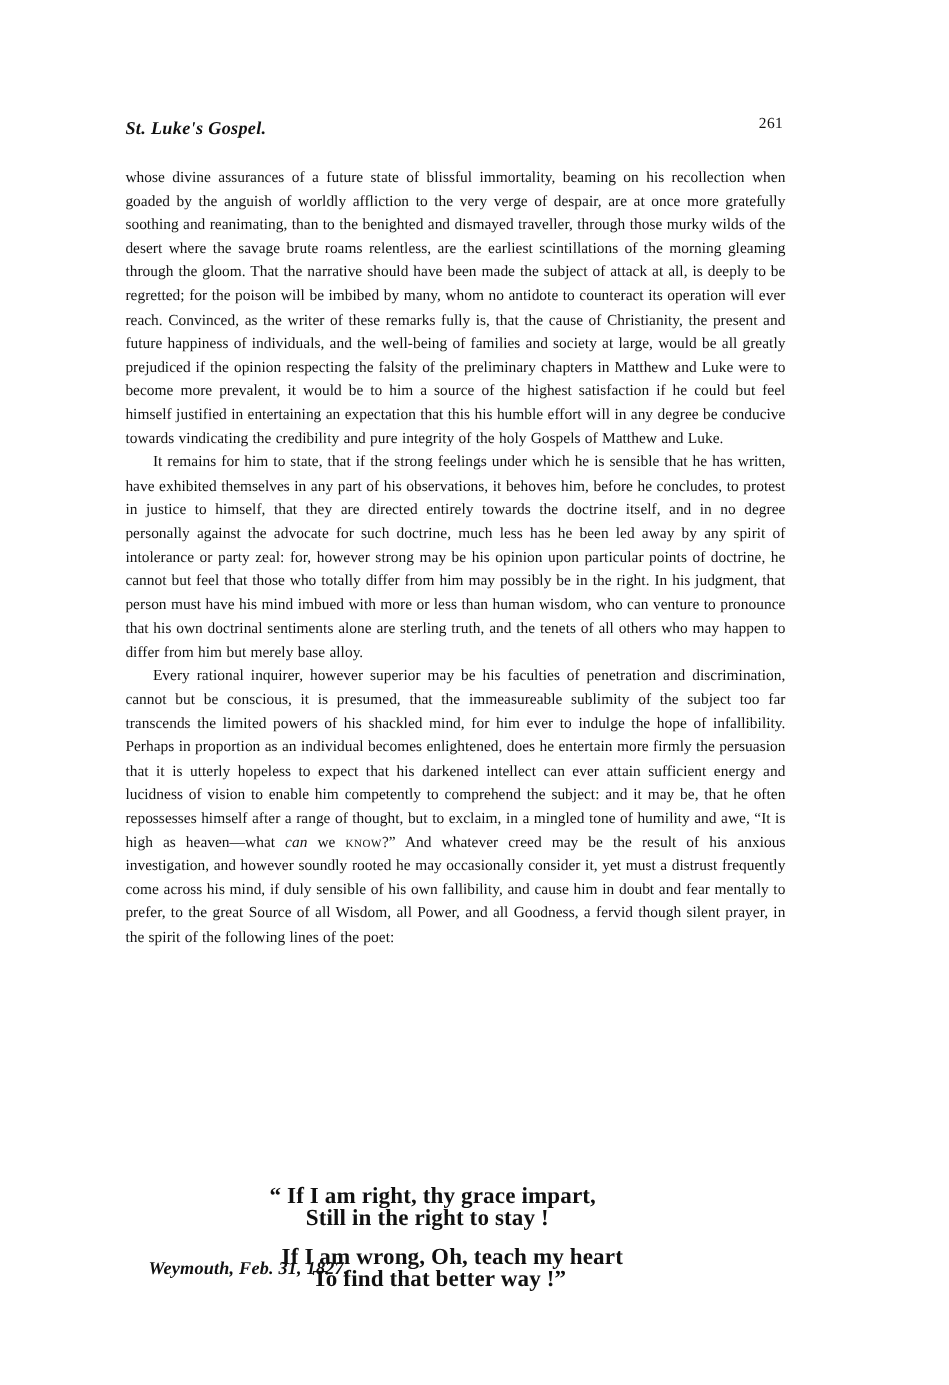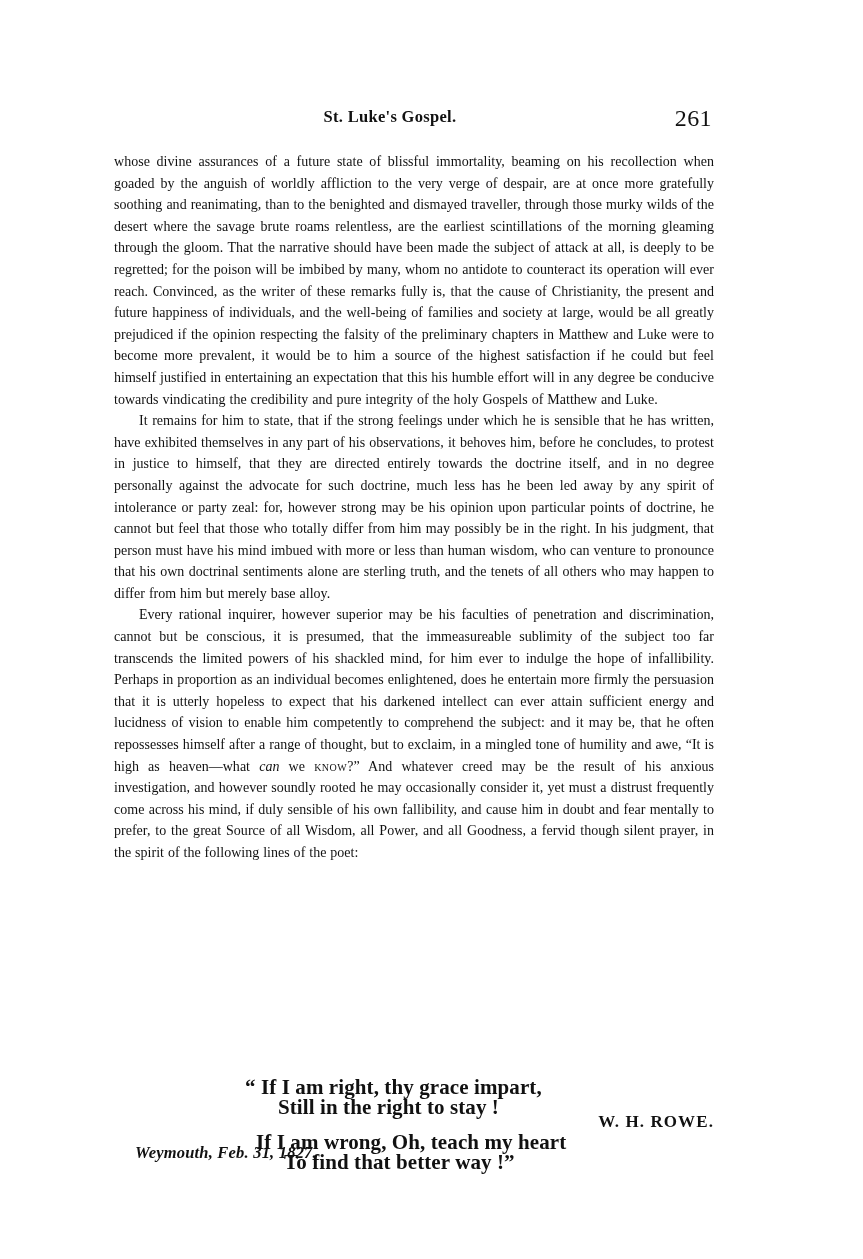--- a/index.html
+++ b/index.html
@@ -26,31 +26,31 @@
     position: absolute;
     left: 114px;
     top: 107px;
     width: 598px;
     height: 26px;
   }
   .running-head .rh-title {
     position: absolute;
     left: 0;
     right: 0;
-    text-align: center;
+    font-style: italic;
     font-weight: bold;
     font-size: 16.5px;
     letter-spacing: 0.3px;
     padding-right: 46px;
   }
   .running-head .rh-folio {
     position: absolute;
     right: 0;
     top: -2px;
-    font-size: 24px;
+    font-size: 14px;
     letter-spacing: 0.4px;
   }
 
   
   .textblock {
     position: absolute;
     left: 114px;
     top: 151px;
     width: 600px;
   }
@@ -134,17 +134,16 @@
 
   </div>
 
   <div class="verse">
     <span class="vline vl1">“ If I am right, thy grace impart,</span>
     <span class="vline vl2">Still in the right to stay !</span>
     <span class="vline vl3">If I am wrong, Oh, teach my heart</span>
     <span class="vline vl4">To find that better way !”</span>
   </div>
 
-  <div class="signature">W. H. ROWE.</div>
 
   <div class="dateline">Weymouth, Feb. 31, 1827.</div>
 
 </div>
 
 </body></html>

